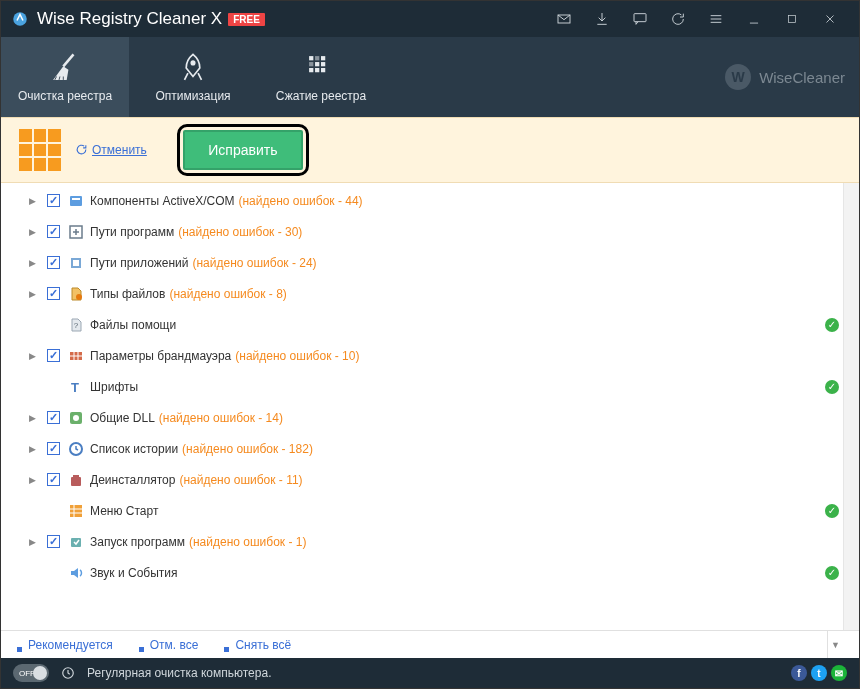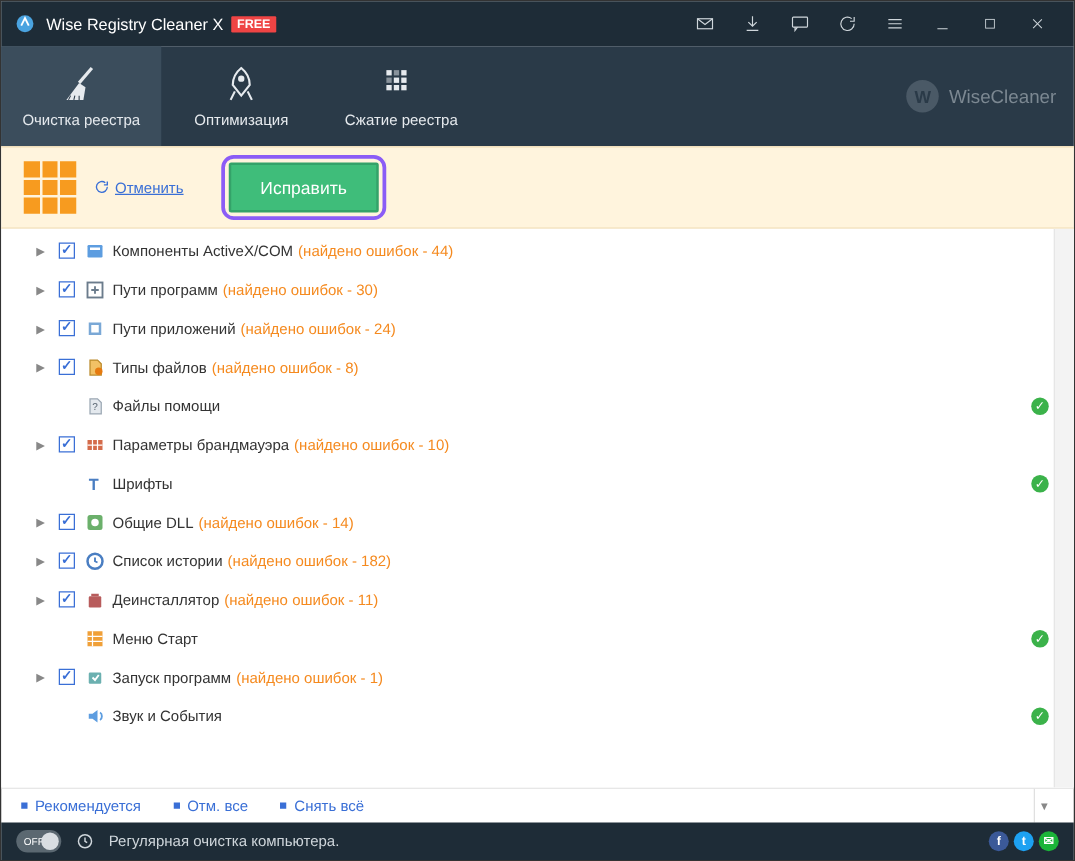--- a/index.html
+++ b/index.html
@@ -2,21 +2,21 @@
 <html><head>
 <meta charset="utf-8">
 <style>
 * { margin: 0; padding: 0; box-sizing: border-box; }
 body { font-family: "Segoe UI", Tahoma, Arial, sans-serif; font-size: 12px; background: #fff; }
 .app { width: 860px; height: 689px; display: flex; flex-direction: column; border: 1px solid #333; position: relative; }
 
 
 .titlebar { height: 36px; background: #1e2c37; display: flex; align-items: center; padding: 0 10px; color: #fff; }
 .titlebar .logo { width: 18px; height: 18px; margin-right: 8px; }
-.titlebar .title { font-size: 13px; text-align: center; }
+.titlebar .title { font-size: 17px; text-align: center; }
 .titlebar .free-badge { background: #ef4444; color: #fff; font-size: 10px; font-weight: bold; padding: 1px 5px; margin-left: 6px; border-radius: 1px; }
 .titlebar .spacer { flex: 1; }
 .titlebar .tb-icon { width: 38px; height: 36px; display: flex; align-items: center; justify-content: center; cursor: pointer; color: #cfd6db; }
 .titlebar .tb-icon svg { stroke: #cfd6db; fill: none; stroke-width: 1.4; }
 
 
 .toolbar { height: 80px; background: #2a3a48; display: flex; align-items: stretch; padding-right: 14px; }
 .tab { width: 128px; display: flex; flex-direction: column; align-items: center; justify-content: center; color: #e6eaee; font-size: 12px; gap: 4px; cursor: pointer; text-align: center; }
 .tab.active { background: #3b4d5c; }
 .tab .tab-icon { height: 34px; display: flex; align-items: center; justify-content: center; }
@@ -25,41 +25,41 @@
 .brand .brand-circle { width: 26px; height: 26px; border-radius: 50%; background: #4a5966; display: flex; align-items: center; justify-content: center; color: #2a3a48; font-weight: bold; font-size: 14px; }
 
 
 .summary { height: 66px; background: #fff4dd; border-top: 1px solid #f0dcb4; border-bottom: 1px solid #f0dcb4; display: flex; align-items: center; padding: 0 16px 0 18px; gap: 14px; }
 .summary .grid-icon { width: 42px; height: 42px; display: grid; grid-template-columns: repeat(3,1fr); grid-template-rows: repeat(3,1fr); gap: 2px; }
 .summary .grid-icon div { background: #f79b1f; }
 .summary .summary-text { flex: 1; }
 .summary .summary-title { color: #e67a0f; font-weight: bold; font-size: 14px; margin-bottom: 4px; }
 .summary .summary-sub { color: #6b6b6b; font-size: 12px; }
 .summary .cancel-link { color: #3a6fd6; font-size: 12px; text-decoration: underline; display: flex; align-items: flex-start; gap: 4px; margin-right: 16px; cursor: pointer; }
-.fix-wrap { border: 3px solid #8b5cf6; border-radius: 10px; padding: 3px; }
+.fix-wrap { border: 3px solid #000000; border-radius: 10px; padding: 3px; }
 .fix-btn { background: #3fbd7a; color: #fff; border: 2px solid #34a269; border-radius: 2px; width: 120px; height: 40px; font-size: 14px; display: flex; align-items: center; justify-content: center; cursor: pointer; }
 
 
 .list { flex: 1; overflow: hidden; background: #fff; padding-top: 2px; position: relative; }
 .row { height: 31px; display: flex; align-items: center; padding: 0 20px 0 28px; font-size: 12px; }
 .row .chev { width: 10px; color: #888; font-size: 9px; margin-right: 8px; visibility: hidden; }
 .row.has-chev .chev { visibility: visible; }
 .row .cb { width: 13px; height: 13px; border: 1.5px solid #3a6fd6; margin-right: 8px; display: flex; align-items: center; justify-content: center; flex-shrink: 0; }
 .row .cb.checked::after { content: "✓"; font-size: 11px; color: #3a6fd6; line-height: 1; font-weight: bold; }
 .row .cb.hidden { visibility: hidden; }
 .row .item-icon { width: 16px; height: 16px; margin-right: 6px; flex-shrink: 0; display:flex; align-items:center; justify-content:center; }
 .row .label { color: #333; }
 .row .errs { color: #f58a1f; margin-left: 4px; }
 .row .spacer { flex: 1; }
 .row .ok { width: 14px; height: 14px; border-radius: 50%; background: #3bb24a; display: flex; align-items: center; justify-content: center; color: #fff; font-size: 10px; }
 .scrollbar-track { position: absolute; right: 0; top: 0; bottom: 0; width: 16px; background: #f3f3f3; border-left: 1px solid #e6e6e6; }
 
 
 .links-bar { height: 28px; border-top: 1px solid #e0e0e0; display: flex; align-items: center; padding: 0 16px; gap: 26px; font-size: 12px; color: #3a6fd6; }
-.links-bar .link { cursor: pointer; display: flex; align-items: center; gap: 6px; }
+.links-bar .link { cursor: pointer; display: flex; align-items: flex-end; gap: 6px; }
 .links-bar .sq { width: 5px; height: 5px; background: #3a6fd6; }
 .links-bar .scroll-down { margin-left: auto; width: 16px; height: 100%; border-left: 1px solid #e0e0e0; display:flex; align-items:center; justify-content:center; color:#888; font-size:9px;}
 
 
 .statusbar { height: 30px; background: #1e2c37; display: flex; align-items: center; padding: 0 12px; color: #cfd6db; font-size: 12px; gap: 12px; }
 .toggle { width: 36px; height: 18px; border-radius: 9px; background: #5b6871; position: relative; display: flex; align-items: center; padding-left: 3px; font-size: 8px; color:#fff;}
 .toggle::after { content: ""; width: 14px; height: 14px; border-radius: 50%; background: #d9dee2; position: absolute; right: 2px; top: 2px; }
 .toggle span { margin-left: 3px; }
 .statusbar .clock { width:14px; height:14px; }
 .statusbar .spacer { flex: 1; }

